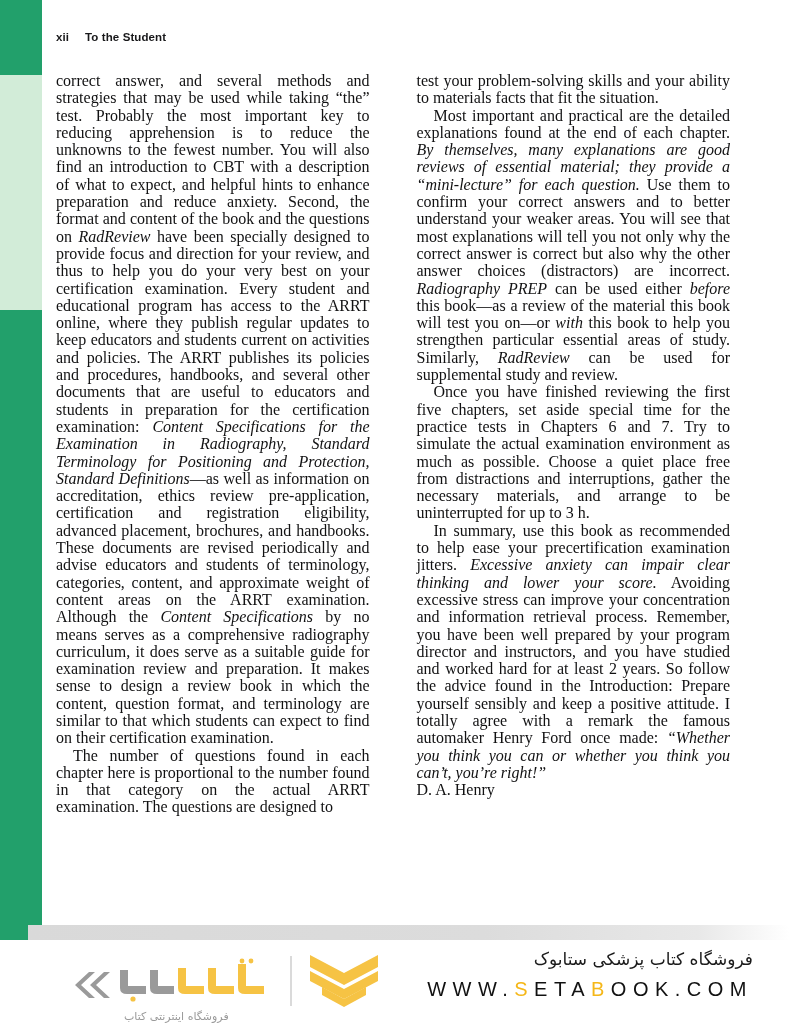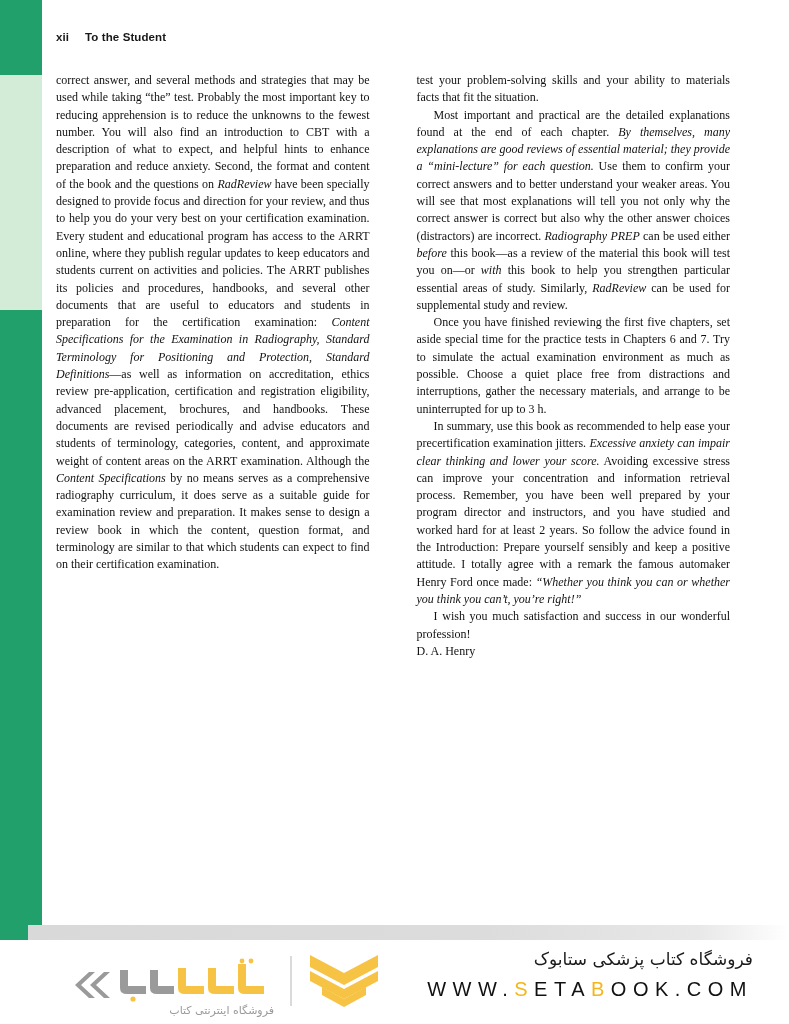--- a/index.html
+++ b/index.html
@@ -74,21 +74,21 @@
     width: 674px;
     display: flex;
     gap: 47px;
   }
   .col {
     width: 322px;
   }
 
   .col p {
     margin: 0;
-    font-size: 12px;
+    font-size: 16px;
     line-height: 17.3px;
     text-align: justify;
     text-justify: inter-word;
     color: #111112;
     hyphens: manual;
   }
   .col p.indent {
     text-indent: 17px;
   }
   .col i {
@@ -141,23 +141,23 @@
     margin-right: 2px;
   }
   .logo-letters {
     position: relative;
     width: 152px;
     height: 46px;
   }
   .logo-sub {
     position: absolute;
     left: 8px;
-    top: 46px;
+    top: 52px;
     width: 150px;
-    text-align: right;
+    text-align: left;
     font-family: "DejaVu Sans", sans-serif;
     font-size: 11px;
     color: #9a9a9a;
     direction: rtl;
     white-space: nowrap;
   }
   .logo-divider {
     width: 2px;
     height: 50px;
     background: #dadada;
@@ -206,27 +206,27 @@
 
 <div class="page">
 
   <div class="running-head">
     <span class="folio">xii</span><span>To the Student</span>
   </div>
 
   <div class="columns">
     <div class="col">
         <p>correct answer, and several methods and strategies that may be used while taking “the” test. Probably the most important key to reducing apprehension is to reduce the unknowns to the fewest number. You will also find an introduction to CBT with a description of what to expect, and helpful hints to enhance preparation and reduce anxiety. Second, the format and content of the book and the questions on <i>RadReview</i> have been specially designed to provide focus and direction for your review, and thus to help you do your very best on your certification examination. Every student and educational program has access to the ARRT online, where they publish regular updates to keep educators and students current on activities and policies. The ARRT publishes its policies and procedures, handbooks, and several other documents that are useful to educators and students in preparation for the certification examination: <i>Content Specifications for the Examination in Radiography, Standard Terminology for Positioning and Protection, Standard Definitions</i>—as well as information on accreditation, ethics review pre-application, certification and registration eligibility, advanced placement, brochures, and handbooks. These documents are revised periodically and advise educators and students of terminology, categories, content, and approximate weight of content areas on the ARRT examination. Although the <i>Content Specifications</i> by no means serves as a comprehensive radiography curriculum, it does serve as a suitable guide for examination review and preparation. It makes sense to design a review book in which the content, question format, and terminology are similar to that which students can expect to find on their certification examination.</p>
+        <p class="indent">The number of questions found in each chapter here is proportional to the number found in that category on the actual ARRT examination. The questions are designed to</p>
       </div>
     <div class="col">
       <p>test your problem-solving skills and your ability to materials facts that fit the situation.</p>
         <p class="indent">Most important and practical are the detailed explanations found at the end of each chapter. <i>By themselves, many explanations are good reviews of essential material; they provide a “mini-lecture” for each question.</i> Use them to confirm your correct answers and to better understand your weaker areas. You will see that most explanations will tell you not only why the correct answer is correct but also why the other answer choices (distractors) are incorrect. <i>Radiography PREP</i> can be used either <i>before</i> this book—as a review of the material this book will test you on—or <i>with</i> this book to help you strengthen particular essential areas of study. Similarly, <i>RadReview</i> can be used for supplemental study and review.</p>
         <p class="indent">Once you have finished reviewing the first five chapters, set aside special time for the practice tests in Chapters 6 and 7. Try to simulate the actual examination environment as much as possible. Choose a quiet place free from distractions and interruptions, gather the necessary materials, and arrange to be uninterrupted for up to 3 h.</p>
         <p class="indent">In summary, use this book as recommended to help ease your precertification examination jitters. <i>Excessive anxiety can impair clear thinking and lower your score.</i> Avoiding excessive stress can improve your concentration and information retrieval process. Remember, you have been well prepared by your program director and instructors, and you have studied and worked hard for at least 2 years. So follow the advice found in the Introduction: Prepare yourself sensibly and keep a positive attitude. I totally agree with a remark the famous automaker Henry Ford once made: <i>“Whether you think you can or whether you think you can’t, you’re right!”</i></p>
-        <p class="indent">I wish you much satisfaction and success in our wonderful profession!</p>
         <p class="signature">D. A. Henry</p>
     </div>
   </div>
 </div>
 
 <div class="footer-sep"></div>
 
 <div class="footer">
 
   <div class="logo-block">

